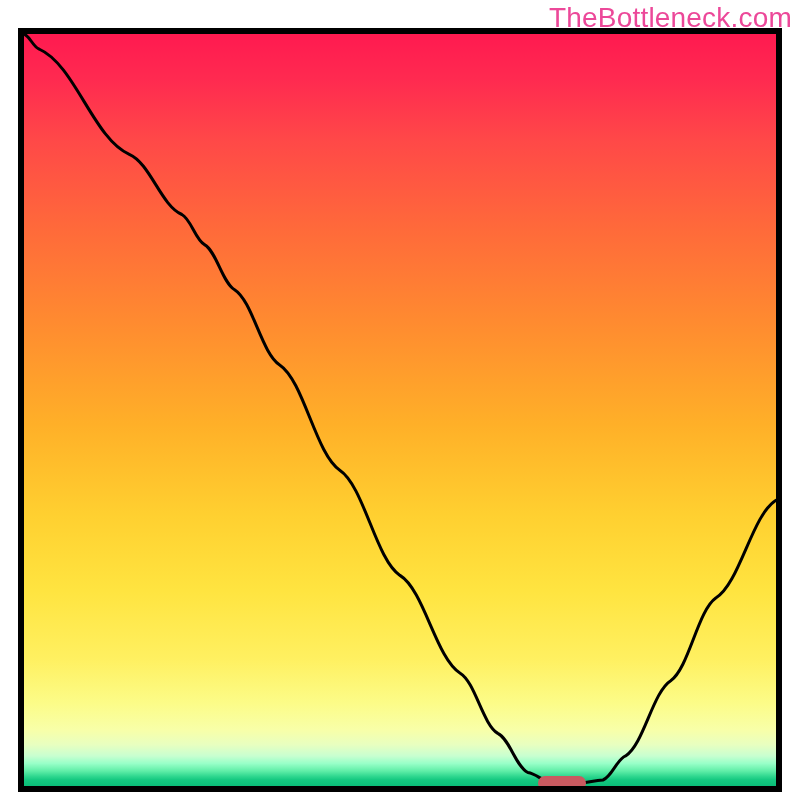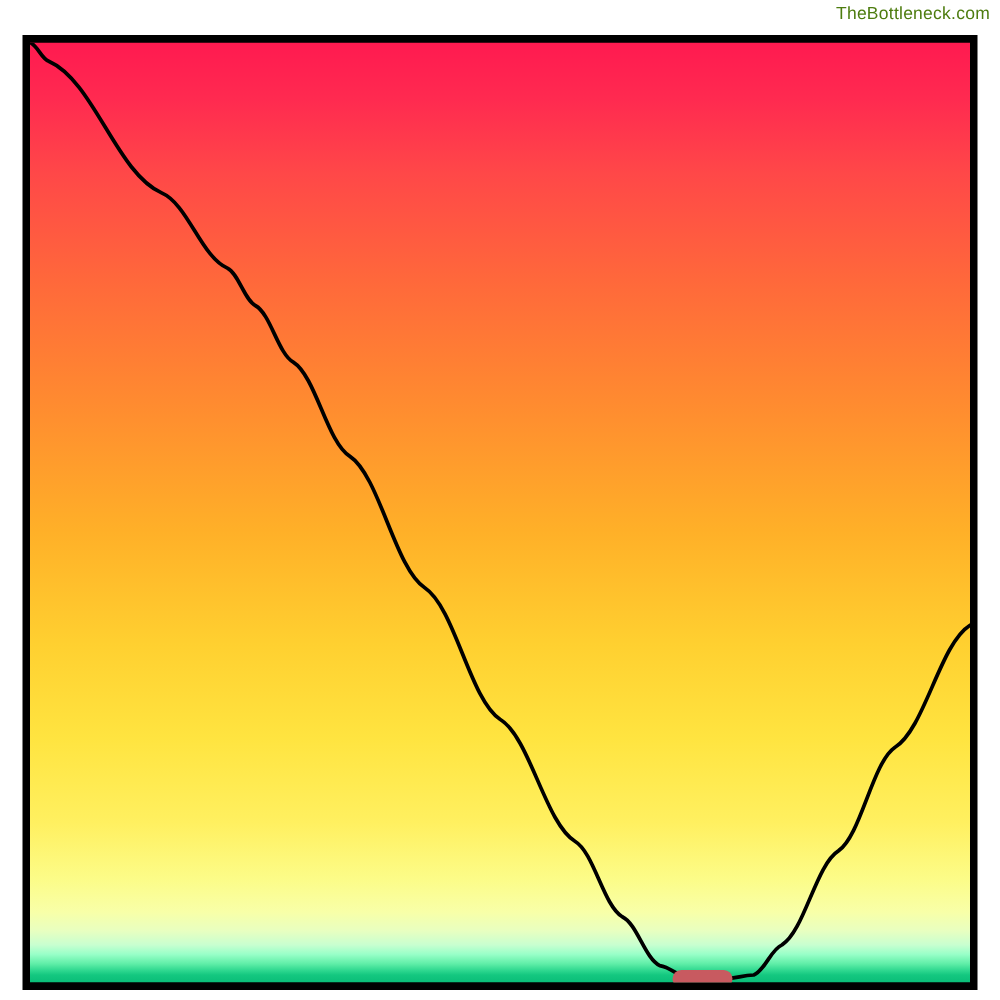--- a/index.html
+++ b/index.html
@@ -7,23 +7,23 @@
     padding: 0;
     width: 800px;
     height: 800px;
     background: #ffffff;
     font-family: Arial, Helvetica, sans-serif;
   }
   .watermark {
     position: absolute;
     top: 2px;
     right: 8px;
-    font-size: 14px;
+    font-size: 28px;
     font-weight: 400;
-    color: #4d7c0f;
+    color: #ec4899;
     letter-spacing: 0.2px;
     z-index: 10;
   }
   .frame {
     position: absolute;
     left: 18px;
     top: 28px;
     width: 764px;
     height: 764px;
     background: #000;

